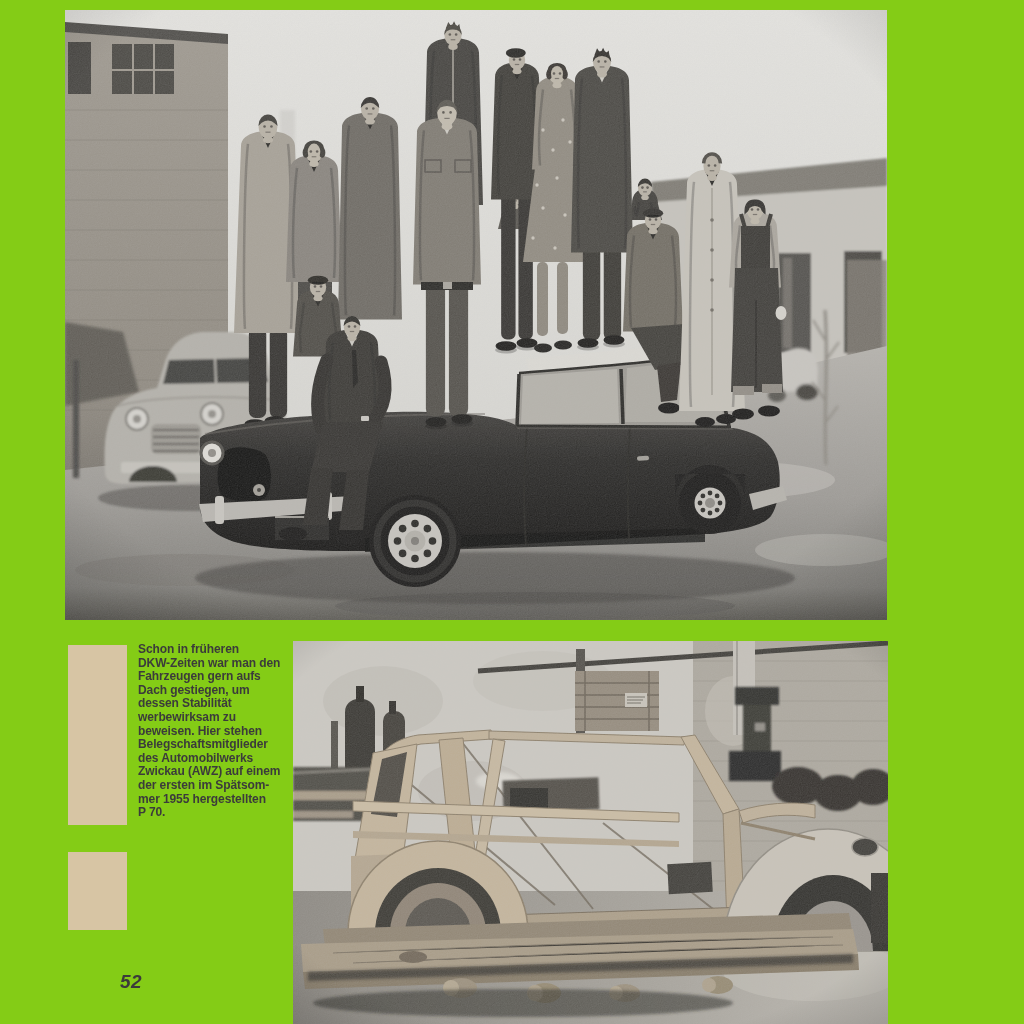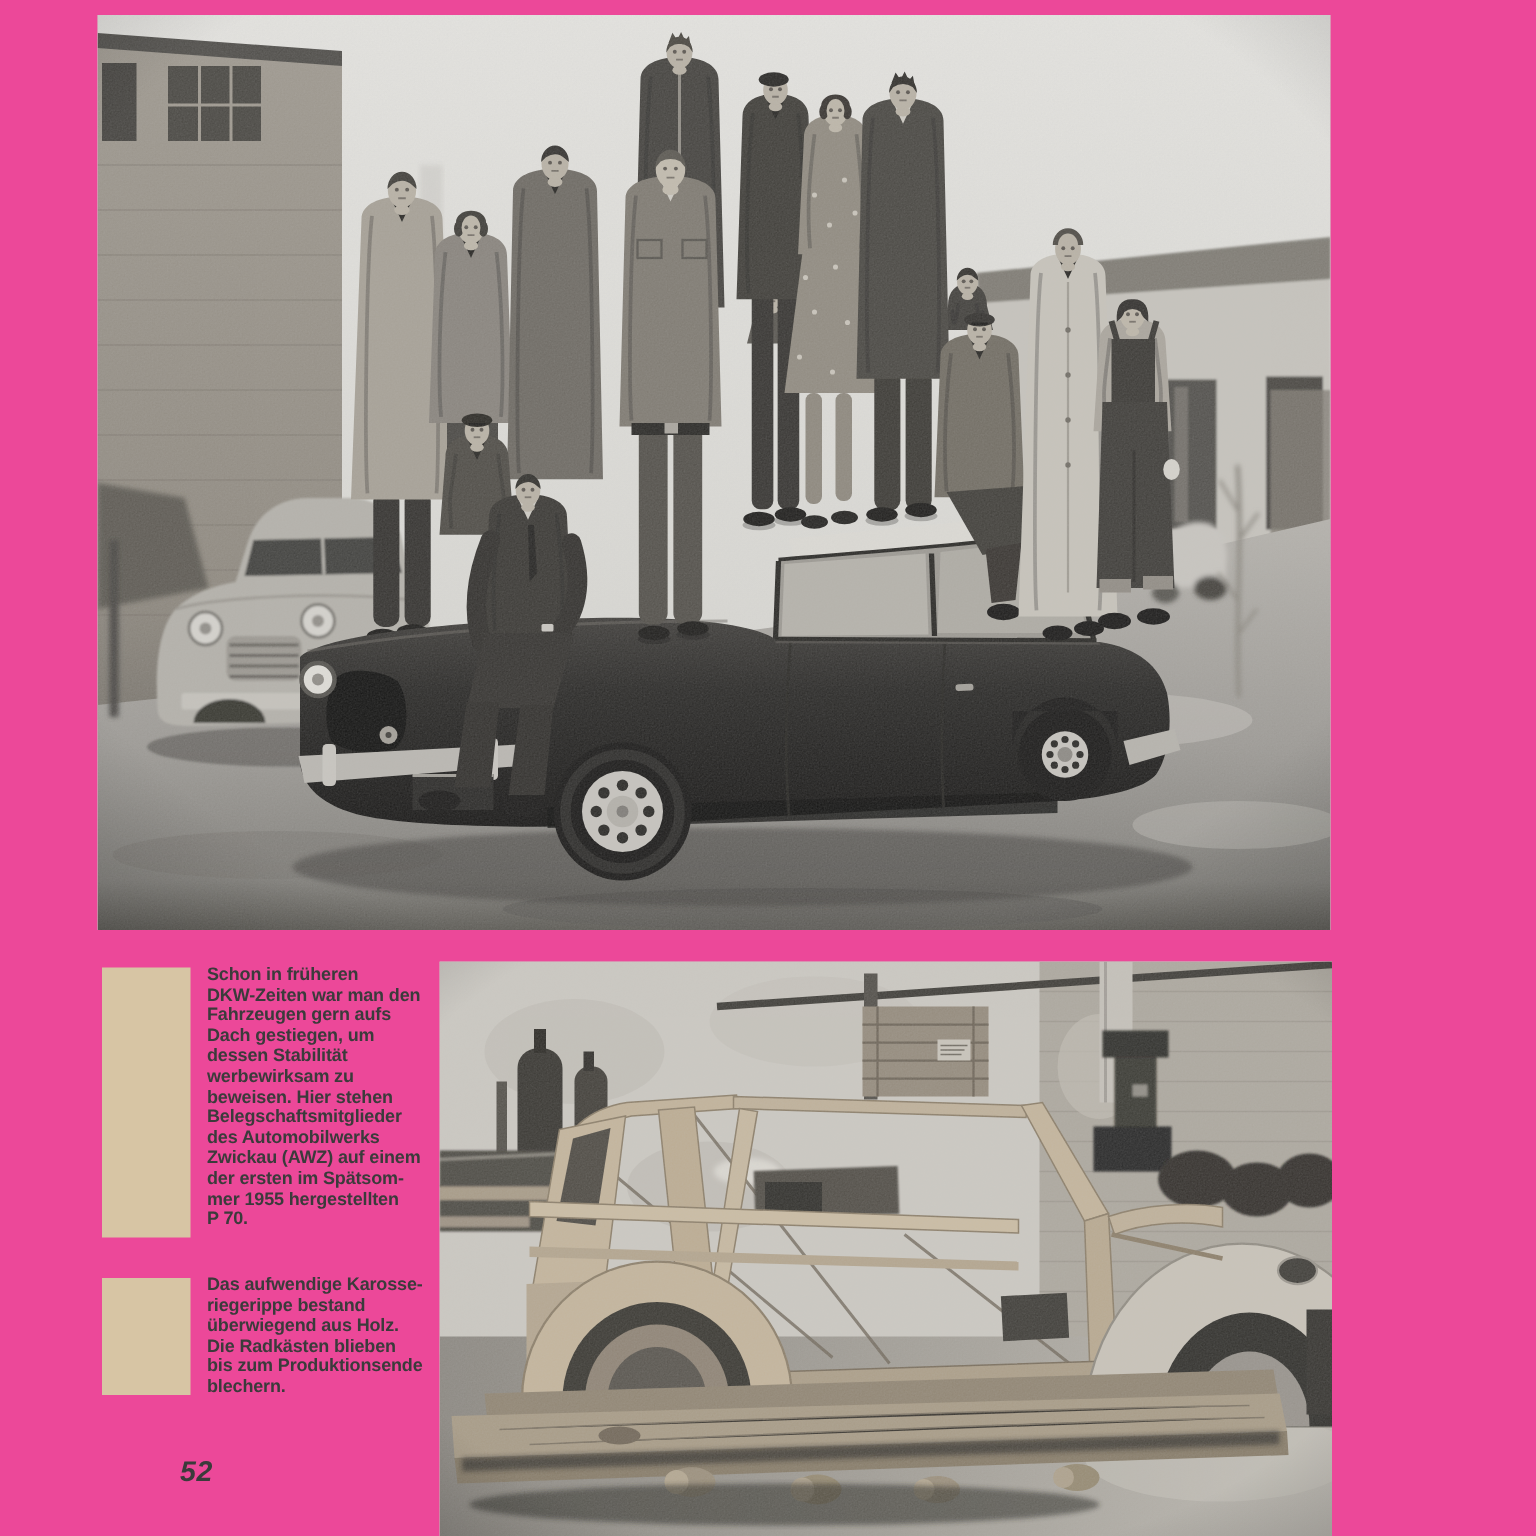--- a/index.html
+++ b/index.html
@@ -1,16 +1,16 @@
 <!DOCTYPE html>
 <html style="--text-color: #3b3b3b;"><head>
 <meta charset="utf-8">
 <style>
   html,body{margin:0;padding:0;background:#e8e8e8;}
-  #page{position:relative;width:1024px;height:1024px;background:#ec4899;overflow:hidden;
+  #page{position:relative;width:1024px;height:1024px;background:#84cc16;overflow:hidden;
         font-family:"Liberation Sans",sans-serif;}
   .photo{position:absolute;overflow:hidden;background:#c9c7c2;}
   #top-photo{left:65px;top:10px;width:822px;height:610px;}
   #bottom-photo{left:293px;top:641px;width:595px;height:383px;}
   .swatch{position:absolute;left:68px;width:59px;}
   #swatch-1{top:645px;height:180px;}
   #swatch-2{top:852px;height:78px;}
   .cap-text{position:absolute;left:138px;width:162px;
             font-weight:700;font-size:12px;line-height:13.6px;letter-spacing:-0.1px;
             color:var(--text-color,#3b3b3b);white-space:pre-line;}
@@ -469,26 +469,20 @@
 werbewirksam zu
 beweisen. Hier stehen
 Belegschaftsmitglieder
 des Automobilwerks
 Zwickau (AWZ) auf einem
 der ersten im Spätsom-
 mer 1955 hergestellten
 P 70.</div>
 
   <div id="swatch-2" class="swatch" style="background: rgb(215, 197, 164);"></div>
-  <div id="cap-2" class="cap-text">Das aufwendige Karosse-
-riegerippe bestand
-überwiegend aus Holz.
-Die Radkästen blieben
-bis zum Produktionsende
-blechern.</div>
 
   <div id="page-number">52</div>
 
   <div id="bottom-photo" class="photo" role="img" aria-label="Schwarzweißfoto: Hölzernes Karosseriegerippe des P 70 auf einem Transportschlitten in der Werkhalle, links Gasflaschen, rechts Holzkiste und vorderer Blechkotflügel">
     <svg width="595" height="383" viewBox="0 0 595 383" xmlns="http://www.w3.org/2000/svg">
       <defs>
         <linearGradient id="floorB" x1="0" y1="0" x2="1" y2="0">
           <stop offset="0" stop-color="#8a867f"></stop>
             <stop offset="0.6" stop-color="#a5a199"></stop>
             <stop offset="1" stop-color="#bcb8b0"></stop>

